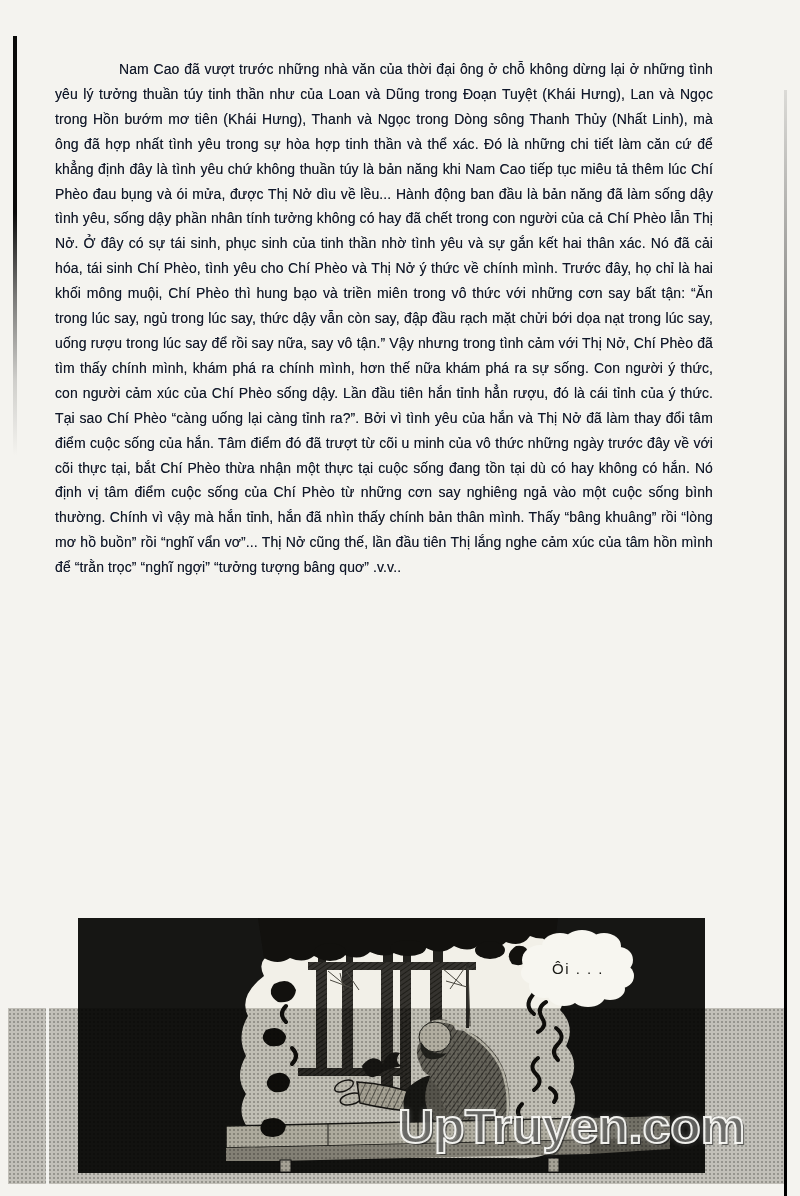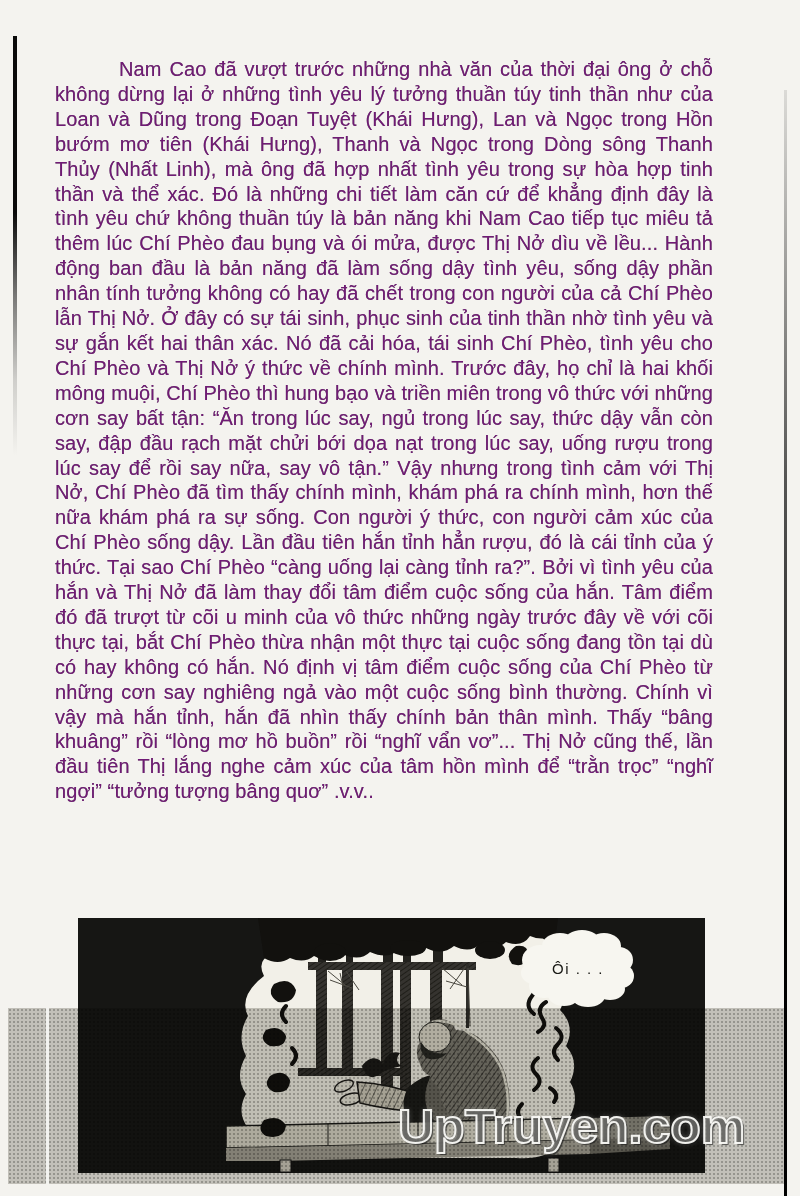--- a/index.html
+++ b/index.html
@@ -4,21 +4,21 @@
 <style>
   html,body{margin:0;padding:0;}
   body{
     width:800px;height:1196px;position:relative;overflow:hidden;
     background:#f4f3ef;
     font-family:"Liberation Sans", sans-serif;
   }
   
   .text-block{
     position:absolute;left:55px;top:57px;width:658px;
-    font-size:20px;line-height:24.9px;color:#701a75;
+    font-size:14px;line-height:24.9px;color:#0f172a;
     text-align:justify;text-indent:64px;letter-spacing:0.1px;
     text-shadow:0 0 0.6px rgba(30,30,28,0.55);
   }
   
   .edge-left{
     position:absolute;left:13px;top:36px;width:4px;height:420px;
     background:linear-gradient(to bottom,#0a0a0a 0%,#0a0a0a 42%,rgba(20,20,20,0.55) 62%,rgba(40,40,40,0.18) 82%,rgba(0,0,0,0) 100%);
   }
   .edge-right{
     position:absolute;left:784px;top:90px;width:3px;height:1106px;

